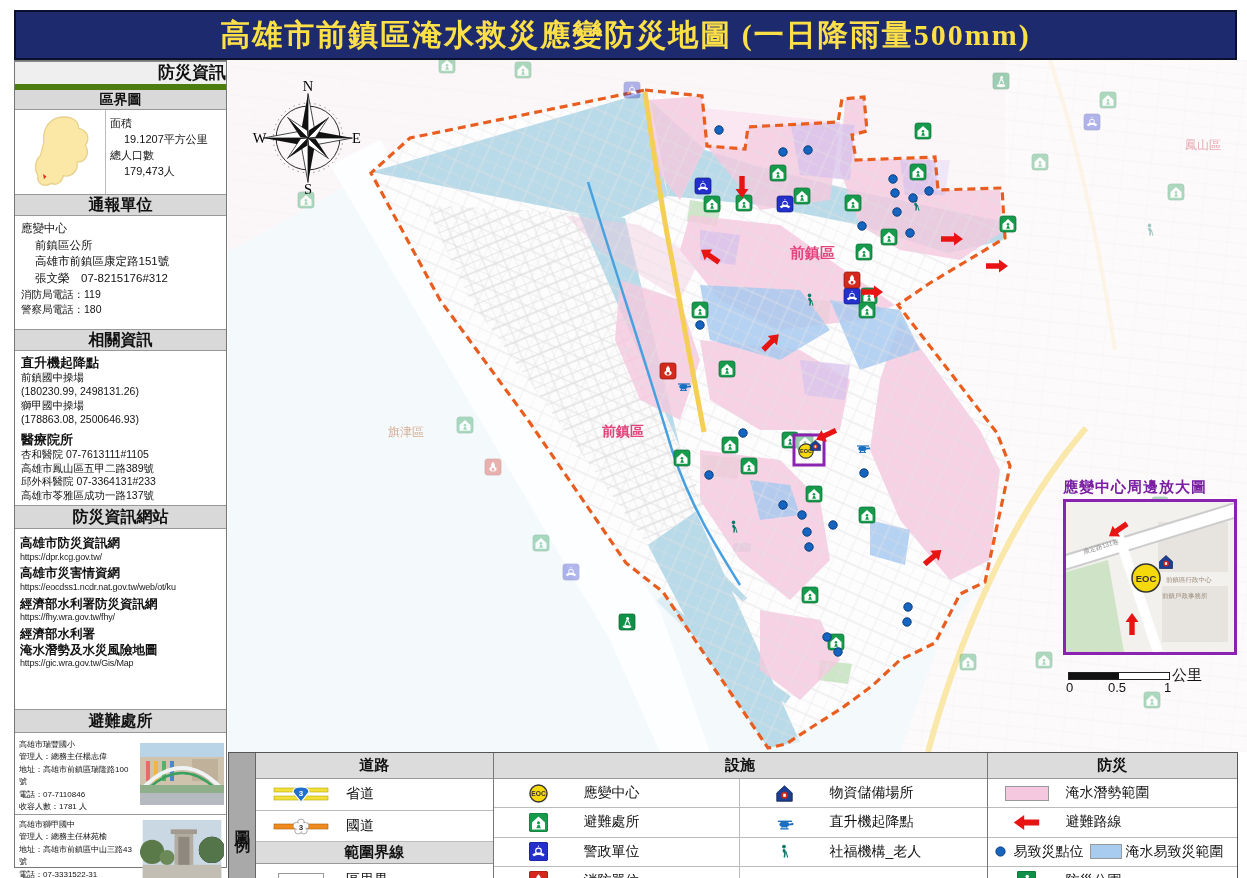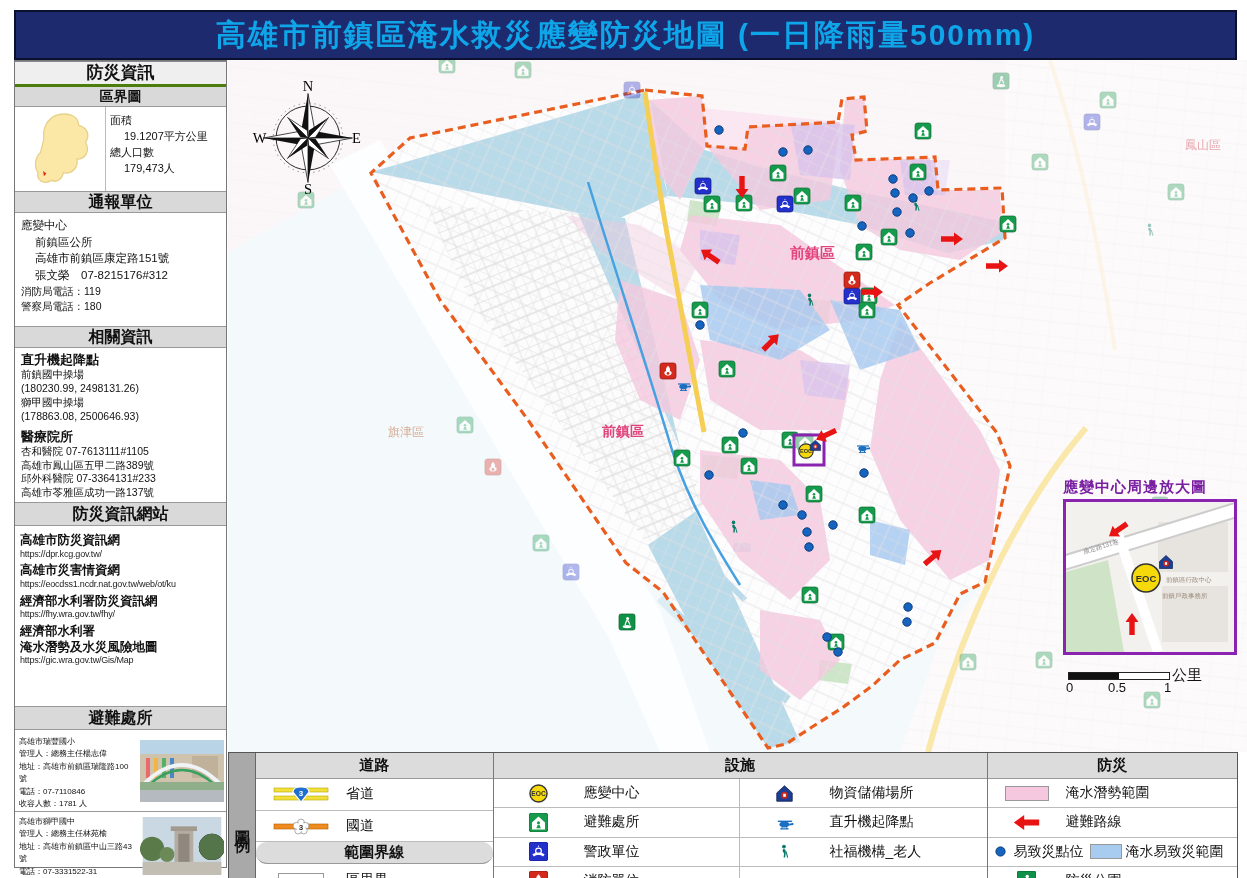--- a/index.html
+++ b/index.html
@@ -1,26 +1,26 @@
 <!DOCTYPE html>
 <html><head>
 <meta charset="utf-8">
 <style>
   html,body{margin:0;padding:0;background:#ffffff;}
   #app{position:relative;width:1247px;height:878px;background:#fff;overflow:hidden;
        font-family:"Liberation Sans","DejaVu Sans",sans-serif;color:#111;}
   
   .titlebar{position:absolute;left:14px;top:10px;width:1219px;height:46px;background:#1e2a6e;
     border:2px solid #0c1030;display:flex;align-items:center;justify-content:center;
-    color:#0ea5e9;font-size:30px;font-weight:bold;letter-spacing:2px;}
+    color:#fde047;font-size:30px;font-weight:bold;letter-spacing:2px;font-family:Liberation Serif, serif;}
   
   .sidebar{position:absolute;left:14px;top:60px;width:211px;height:806px;background:#fff;
     border:1.5px solid #777;display:flex;flex-direction:column;font-size:11px;}
-  .sec-h{background:#efefef;border-bottom:3px solid #4d7c0f;border-top:1px solid #888;
-    text-align:center;font-weight:bold;font-size:17px;line-height:21px;height:22px;flex:none;}
+  .sec-h{background:#efefef;border-bottom:6px solid #4d7c0f;border-top:1px solid #888;
+    text-align:right;font-weight:bold;font-size:17px;line-height:21px;height:22px;flex:none;}
   .sub-h{background:#d9d9d9;border-bottom:1px solid #999;text-align:center;font-weight:bold;
     font-size:14px;line-height:19px;height:19px;flex:none;}
   .district-row{height:84px;display:flex;border-bottom:1px solid #999;flex:none;}
   .district-shape{width:90px;border-right:1px solid #bbb;display:flex;align-items:center;justify-content:center;}
   .district-info{flex:1;padding:6px 4px;font-size:11px;line-height:1.45;}
   .ind{padding-left:14px;}
   .report{height:105px;padding:4px 6px;border-bottom:1px solid #999;line-height:1.45;font-size:11.5px;flex:none;}
   .report .small{font-size:10.5px;}
   .related{height:148px;padding:3px 6px;border-bottom:1px solid #999;font-size:10.5px;line-height:1.32;flex:none;}
   .related b{font-size:13px;}
@@ -517,21 +517,21 @@
               <circle cx="31.8" cy="13.6" r="3.4" fill="#fff" stroke="#888" stroke-width="0.7"></circle>
               <circle cx="26.2" cy="13.6" r="3.4" fill="#fff" stroke="#888" stroke-width="0.7"></circle>
               <circle cx="24.5" cy="8.8" r="3.4" fill="#fff" stroke="#888" stroke-width="0.7"></circle>
               <circle cx="29" cy="9.8" r="4.4" fill="#fff"></circle>
               <text x="29" y="12.6" text-anchor="middle" font-size="8" font-weight="bold" fill="#333">3</text>
             </g>
           </svg>
         </div>
         <span class="lg-lb">國道</span>
       </div>
-      <div class="lg-h" style="height:21px;border-radius:11px;">範圍界線</div>
+      <div class="lg-h" style="height:21px;">範圍界線</div>
       <div class="lg-row">
         <div class="lg-ic">
             <span class="swatch" style="width:44px;height:12px;background:#fff;"></span>
           </div>
         <span class="lg-lb">區里界</span>
       </div>
     </div>
 
     <div class="lg-col" style="width:494px;">
       <div class="lg-h">設施</div>

